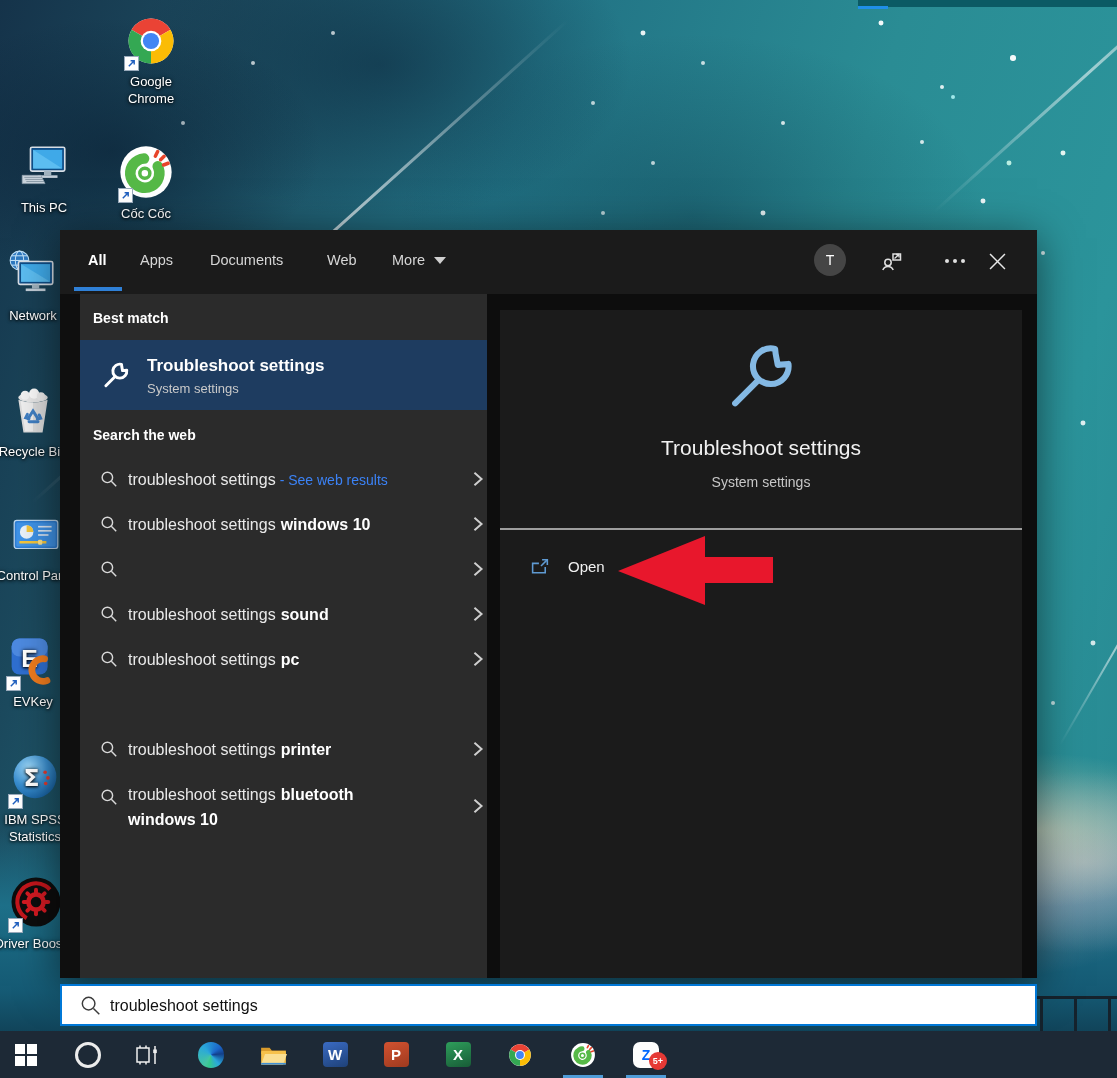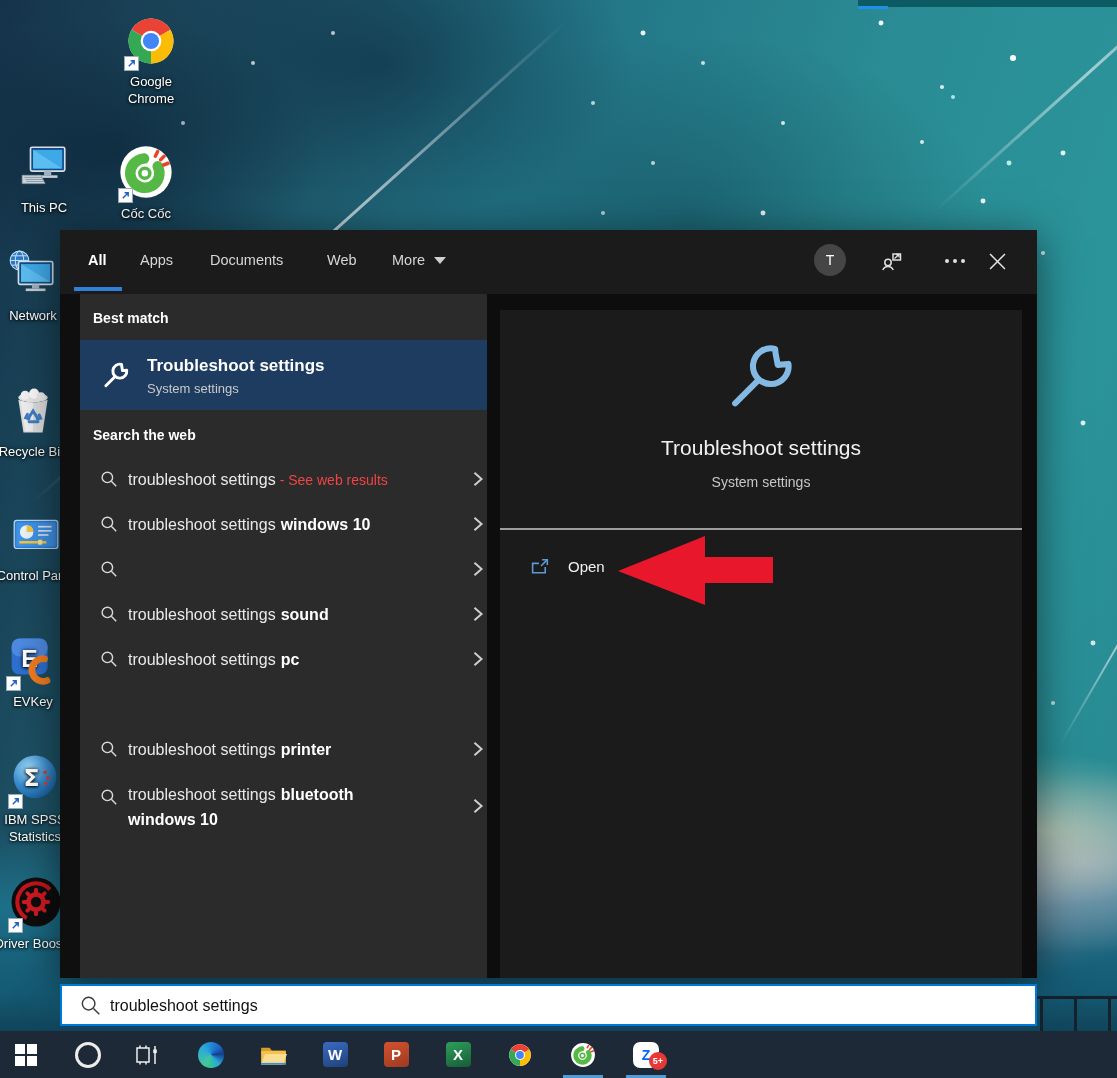--- a/index.html
+++ b/index.html
@@ -69,21 +69,21 @@
 
   .left-col{position:absolute;left:0;top:64px;width:504px;height:684px;background:#2b2b2b;margin-left:20px;}
   .section-label{position:absolute;left:13px;color:#fff;font-size:14px;font-weight:bold;}
   .bm-row{position:absolute;left:0;top:46px;width:427px;height:70px;background:#1e3c60;}
   .bm-title{position:absolute;left:67px;top:16px;color:#fff;font-size:17px;font-weight:600;}
   .bm-sub{position:absolute;left:67px;top:41px;color:#c9c9c9;font-size:13px;}
   .item{position:absolute;left:0;width:427px;height:45px;}
   .item .mag{position:absolute;left:20px;top:13px;}
   .item .itxt{position:absolute;left:48px;top:11px;width:330px;color:#e9e9e9;font-size:16px;line-height:1.55;}
   .item .bold{font-weight:bold;color:#fff;margin-left:5px;text-align:center;}
-  .item .note{color:#ef4444;font-size:14px;margin-left:4px;}
+  .item .note{color:#3b82f6;font-size:14px;margin-left:4px;}
   .item .chev{position:absolute;right:22px;top:14px;}
 
   .preview-bg{position:absolute;left:427px;top:64px;width:550px;height:684px;background:#0d0d0d;}
   .preview-card{position:absolute;left:13px;top:16px;width:522px;height:668px;background:#1b1b1b;}
   .pv-title{position:absolute;left:0;top:126px;width:522px;text-align:center;color:#f2f2f2;font-size:21px;}
   .pv-sub{position:absolute;left:0;top:164px;width:522px;text-align:center;color:#c7c7c7;font-size:14px;}
   .pv-divider{position:absolute;left:0;top:218px;width:522px;height:2px;background:#9e9e9e;}
   .open-row{position:absolute;left:0;top:236px;width:624px;height:44px;}
   .open-icon{position:absolute;left:30px;top:10px;}
   .open-label{position:absolute;left:68px;top:12px;color:#f0f0f0;font-size:15px;}

